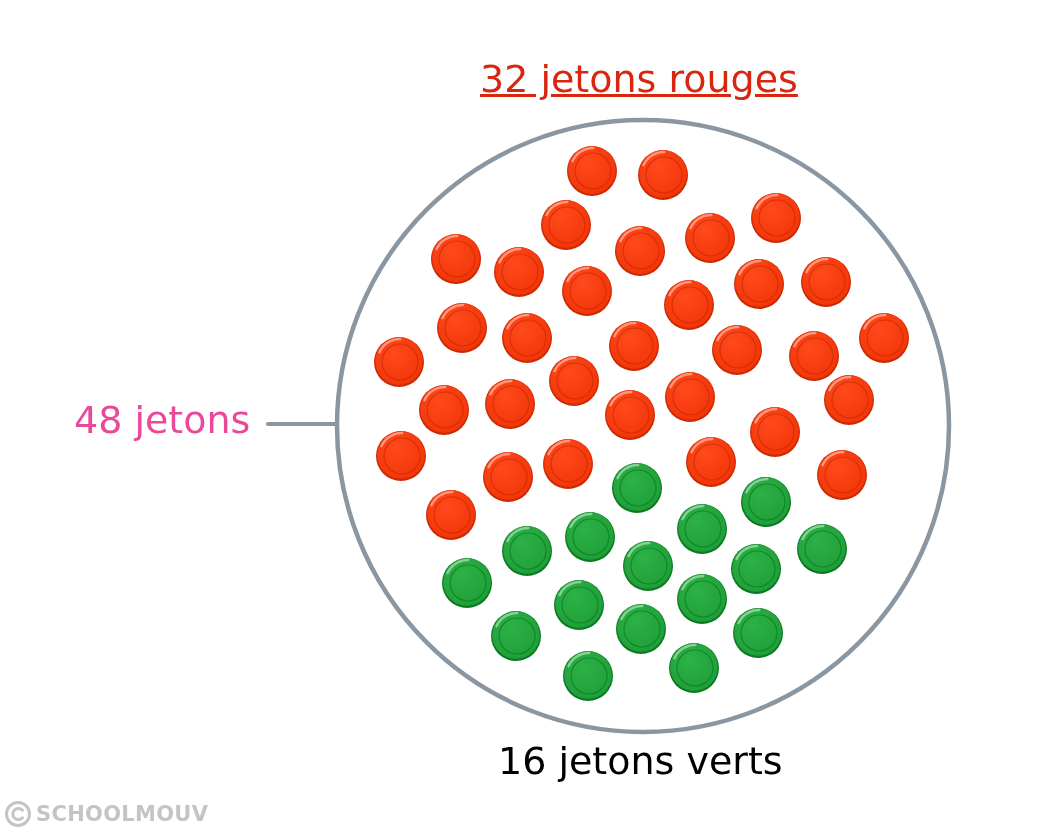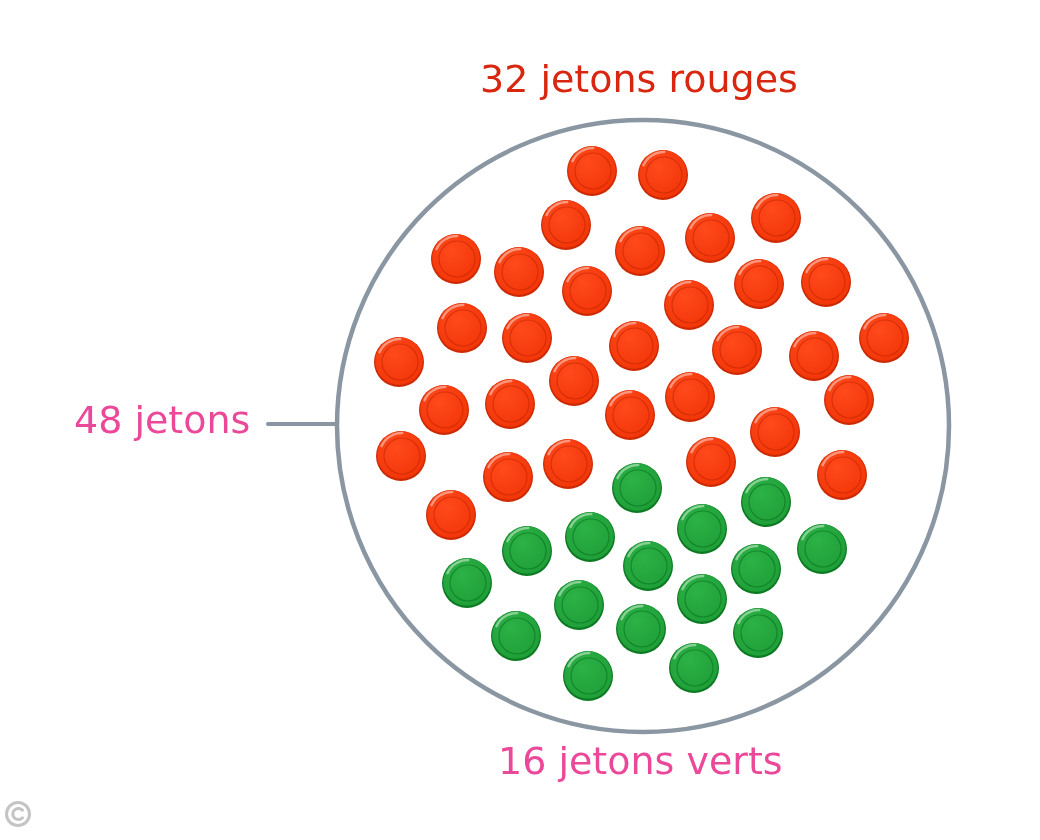--- a/index.html
+++ b/index.html
@@ -1,20 +1,20 @@
 <!DOCTYPE html>
 <html><head>
 <meta charset="utf-8">
 <style>
   html, body { margin: 0; padding: 0; background: #ffffff; }
   body { width: 1040px; height: 840px; position: relative; overflow: hidden;
          font-family: "DejaVu Sans", "Liberation Sans", sans-serif; }
   .label { position: absolute; white-space: nowrap; line-height: 1; }
-  #title-red { left: 480px; top: 60px; font-size: 38px; color: #d9260f; }
-  #title-green { left: 498px; top: 742px; font-size: 38px; color: #ec4899; }
+  #title-red { left: 480px; top: 60px; font-size: 38px; color: #d9260f; text-decoration: underline; }
+  #title-green { left: 498px; top: 742px; font-size: 38px; color: #000000; }
   #total-label { left: 74px; top: 401px; font-size: 38px; color: #ec4899; }
   #watermark { position: absolute; left: 4px; top: 800px; display: flex; align-items: center;
                color: #c4c4c4; font-weight: bold; font-size: 21px; letter-spacing: 0.3px; }
   #watermark .copy { display: inline-block; width: 28px; height: 28px; margin-right: 4px; }
   svg#diagram { position: absolute; left: 0; top: 0; }
 </style>
 </head>
 <body>
 
 <svg id="diagram" width="1040" height="840" viewBox="0 0 1040 840" xmlns="http://www.w3.org/2000/svg">
@@ -326,13 +326,14 @@
 
 <div id="title-red" class="label">32 jetons rouges</div>
 <div id="total-label" class="label">48 jetons</div>
 <div id="title-green" class="label">16 jetons verts</div>
 
 <div id="watermark">
   <svg class="copy" viewBox="0 0 28 28">
     <circle cx="14" cy="14" r="11.5" fill="none" stroke="#c4c4c4" stroke-width="3"></circle>
     <path d="M18.5 10.2 A5.6 5.6 0 1 0 18.5 17.8" fill="none" stroke="#c4c4c4" stroke-width="3" stroke-linecap="round"></path>
   </svg>
+  <span>SCHOOLMOUV</span>
 </div>
 
 </body></html>

